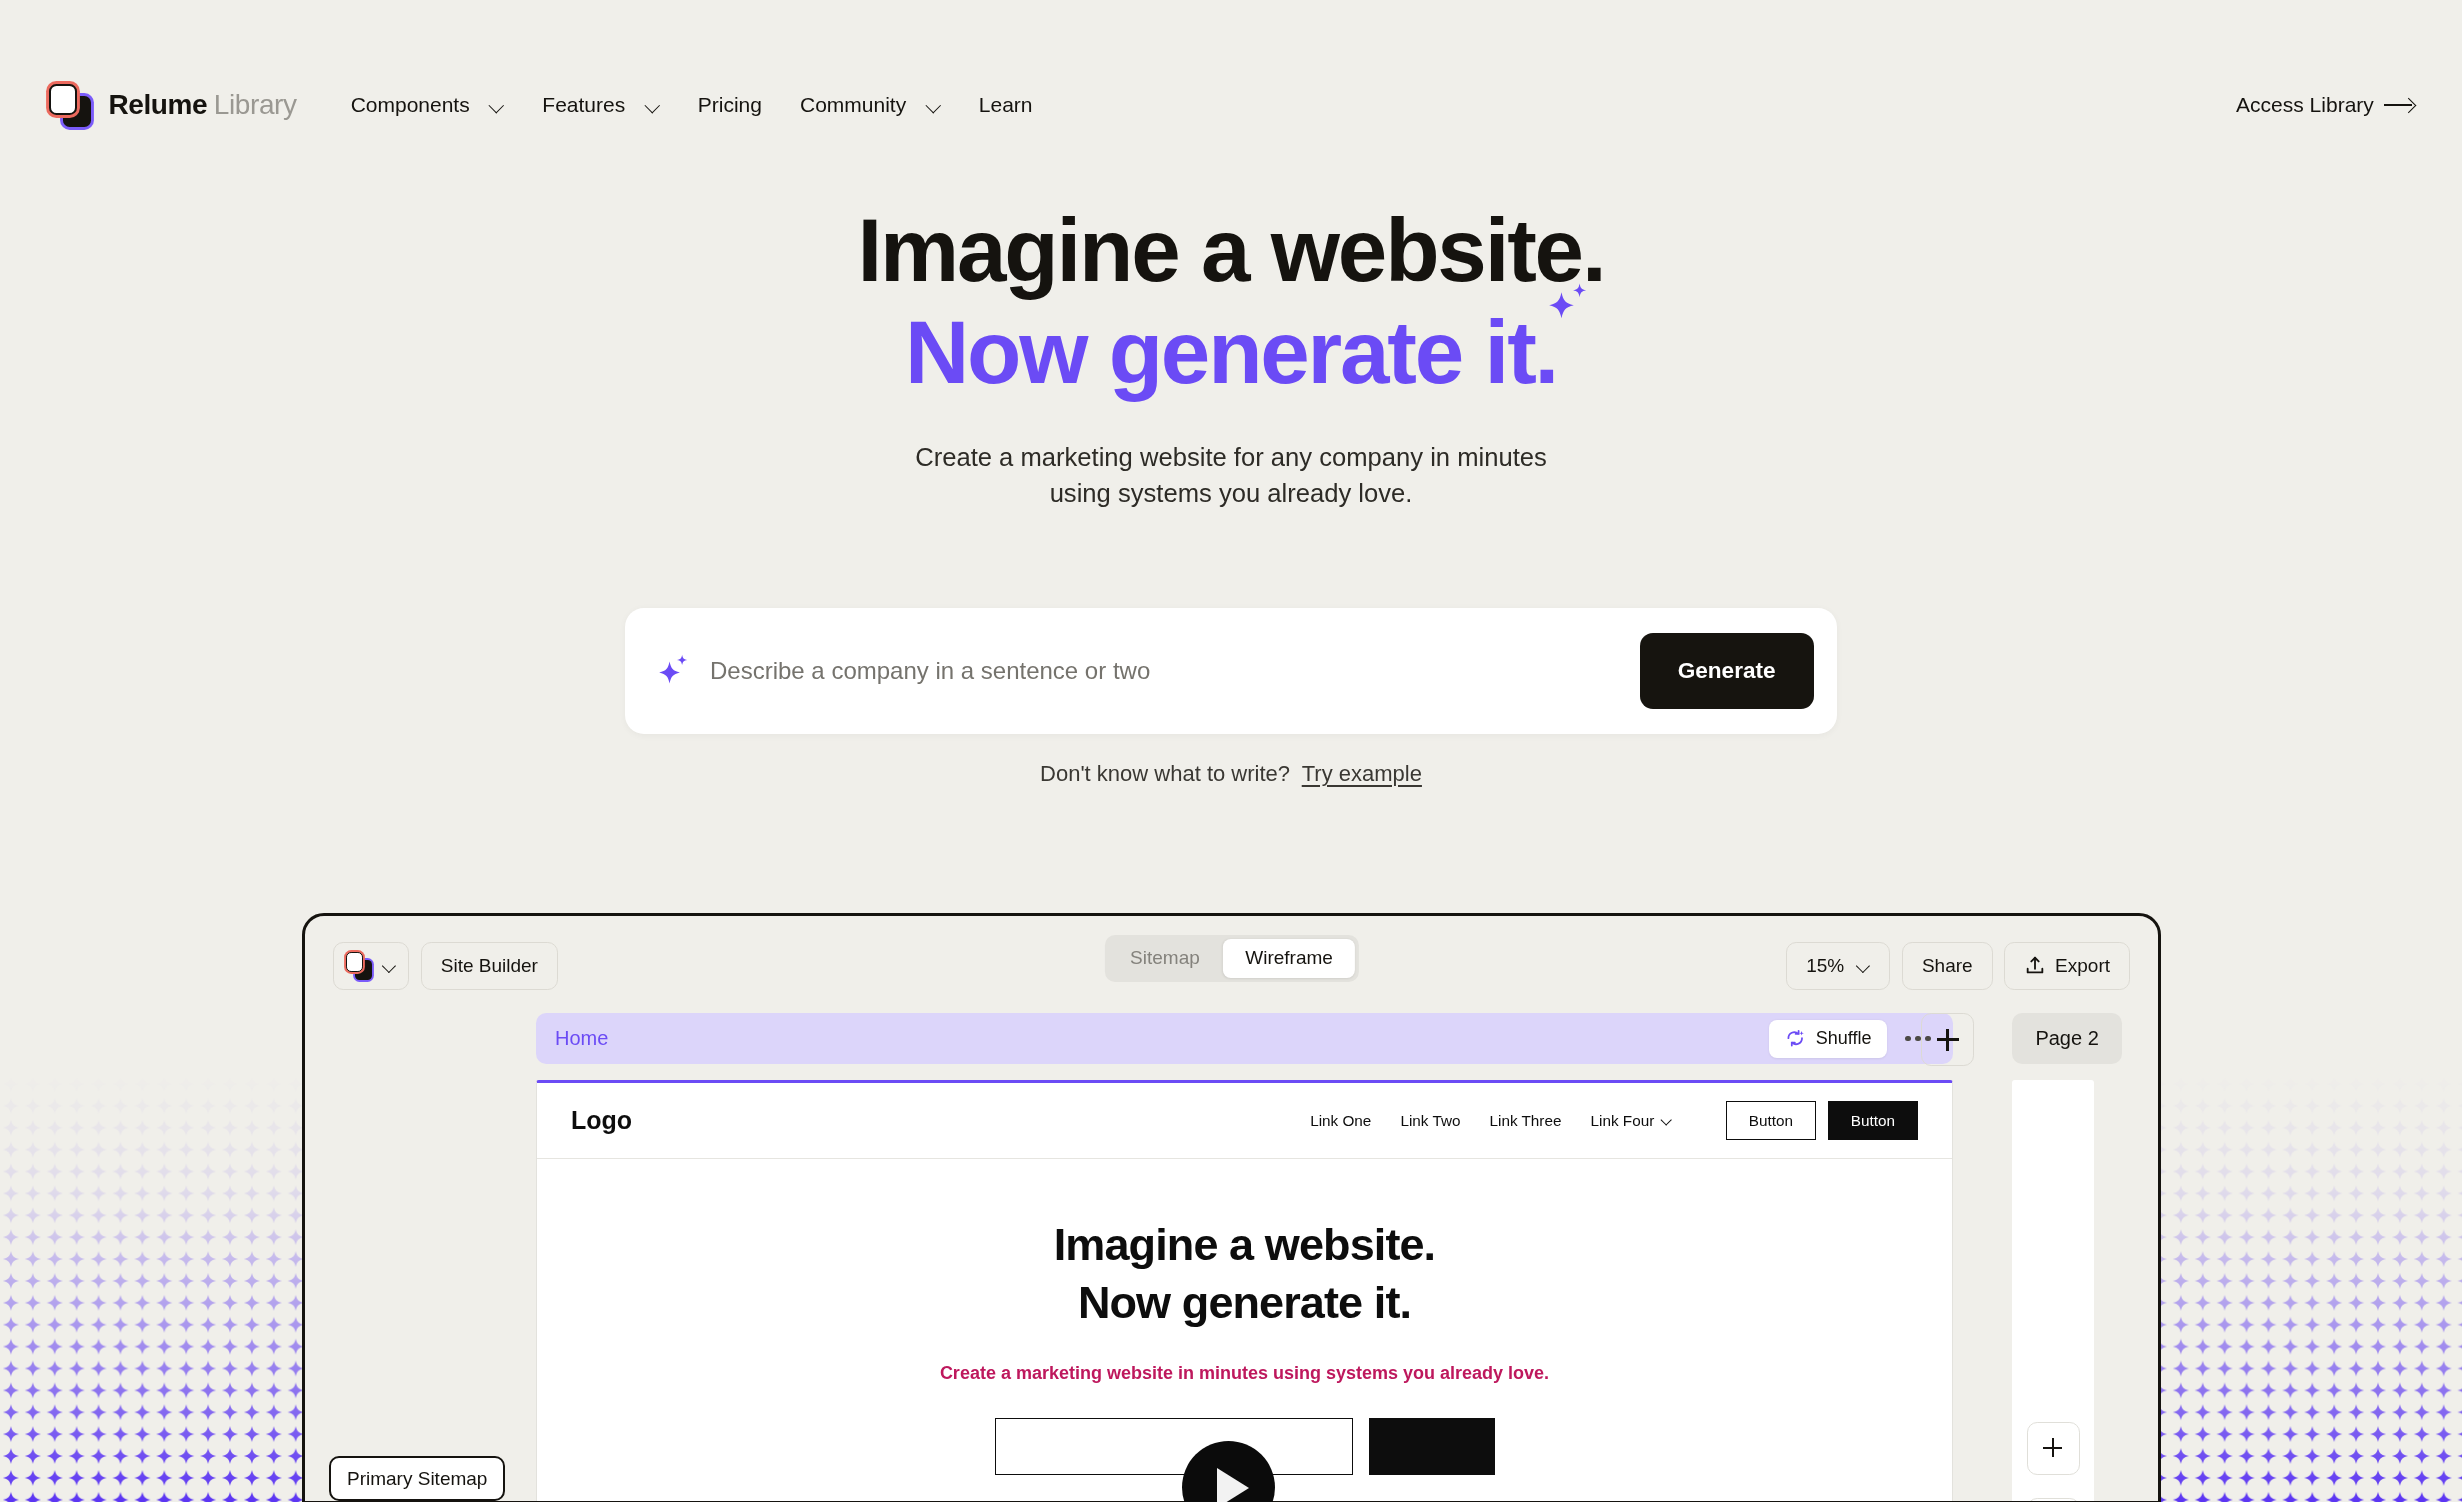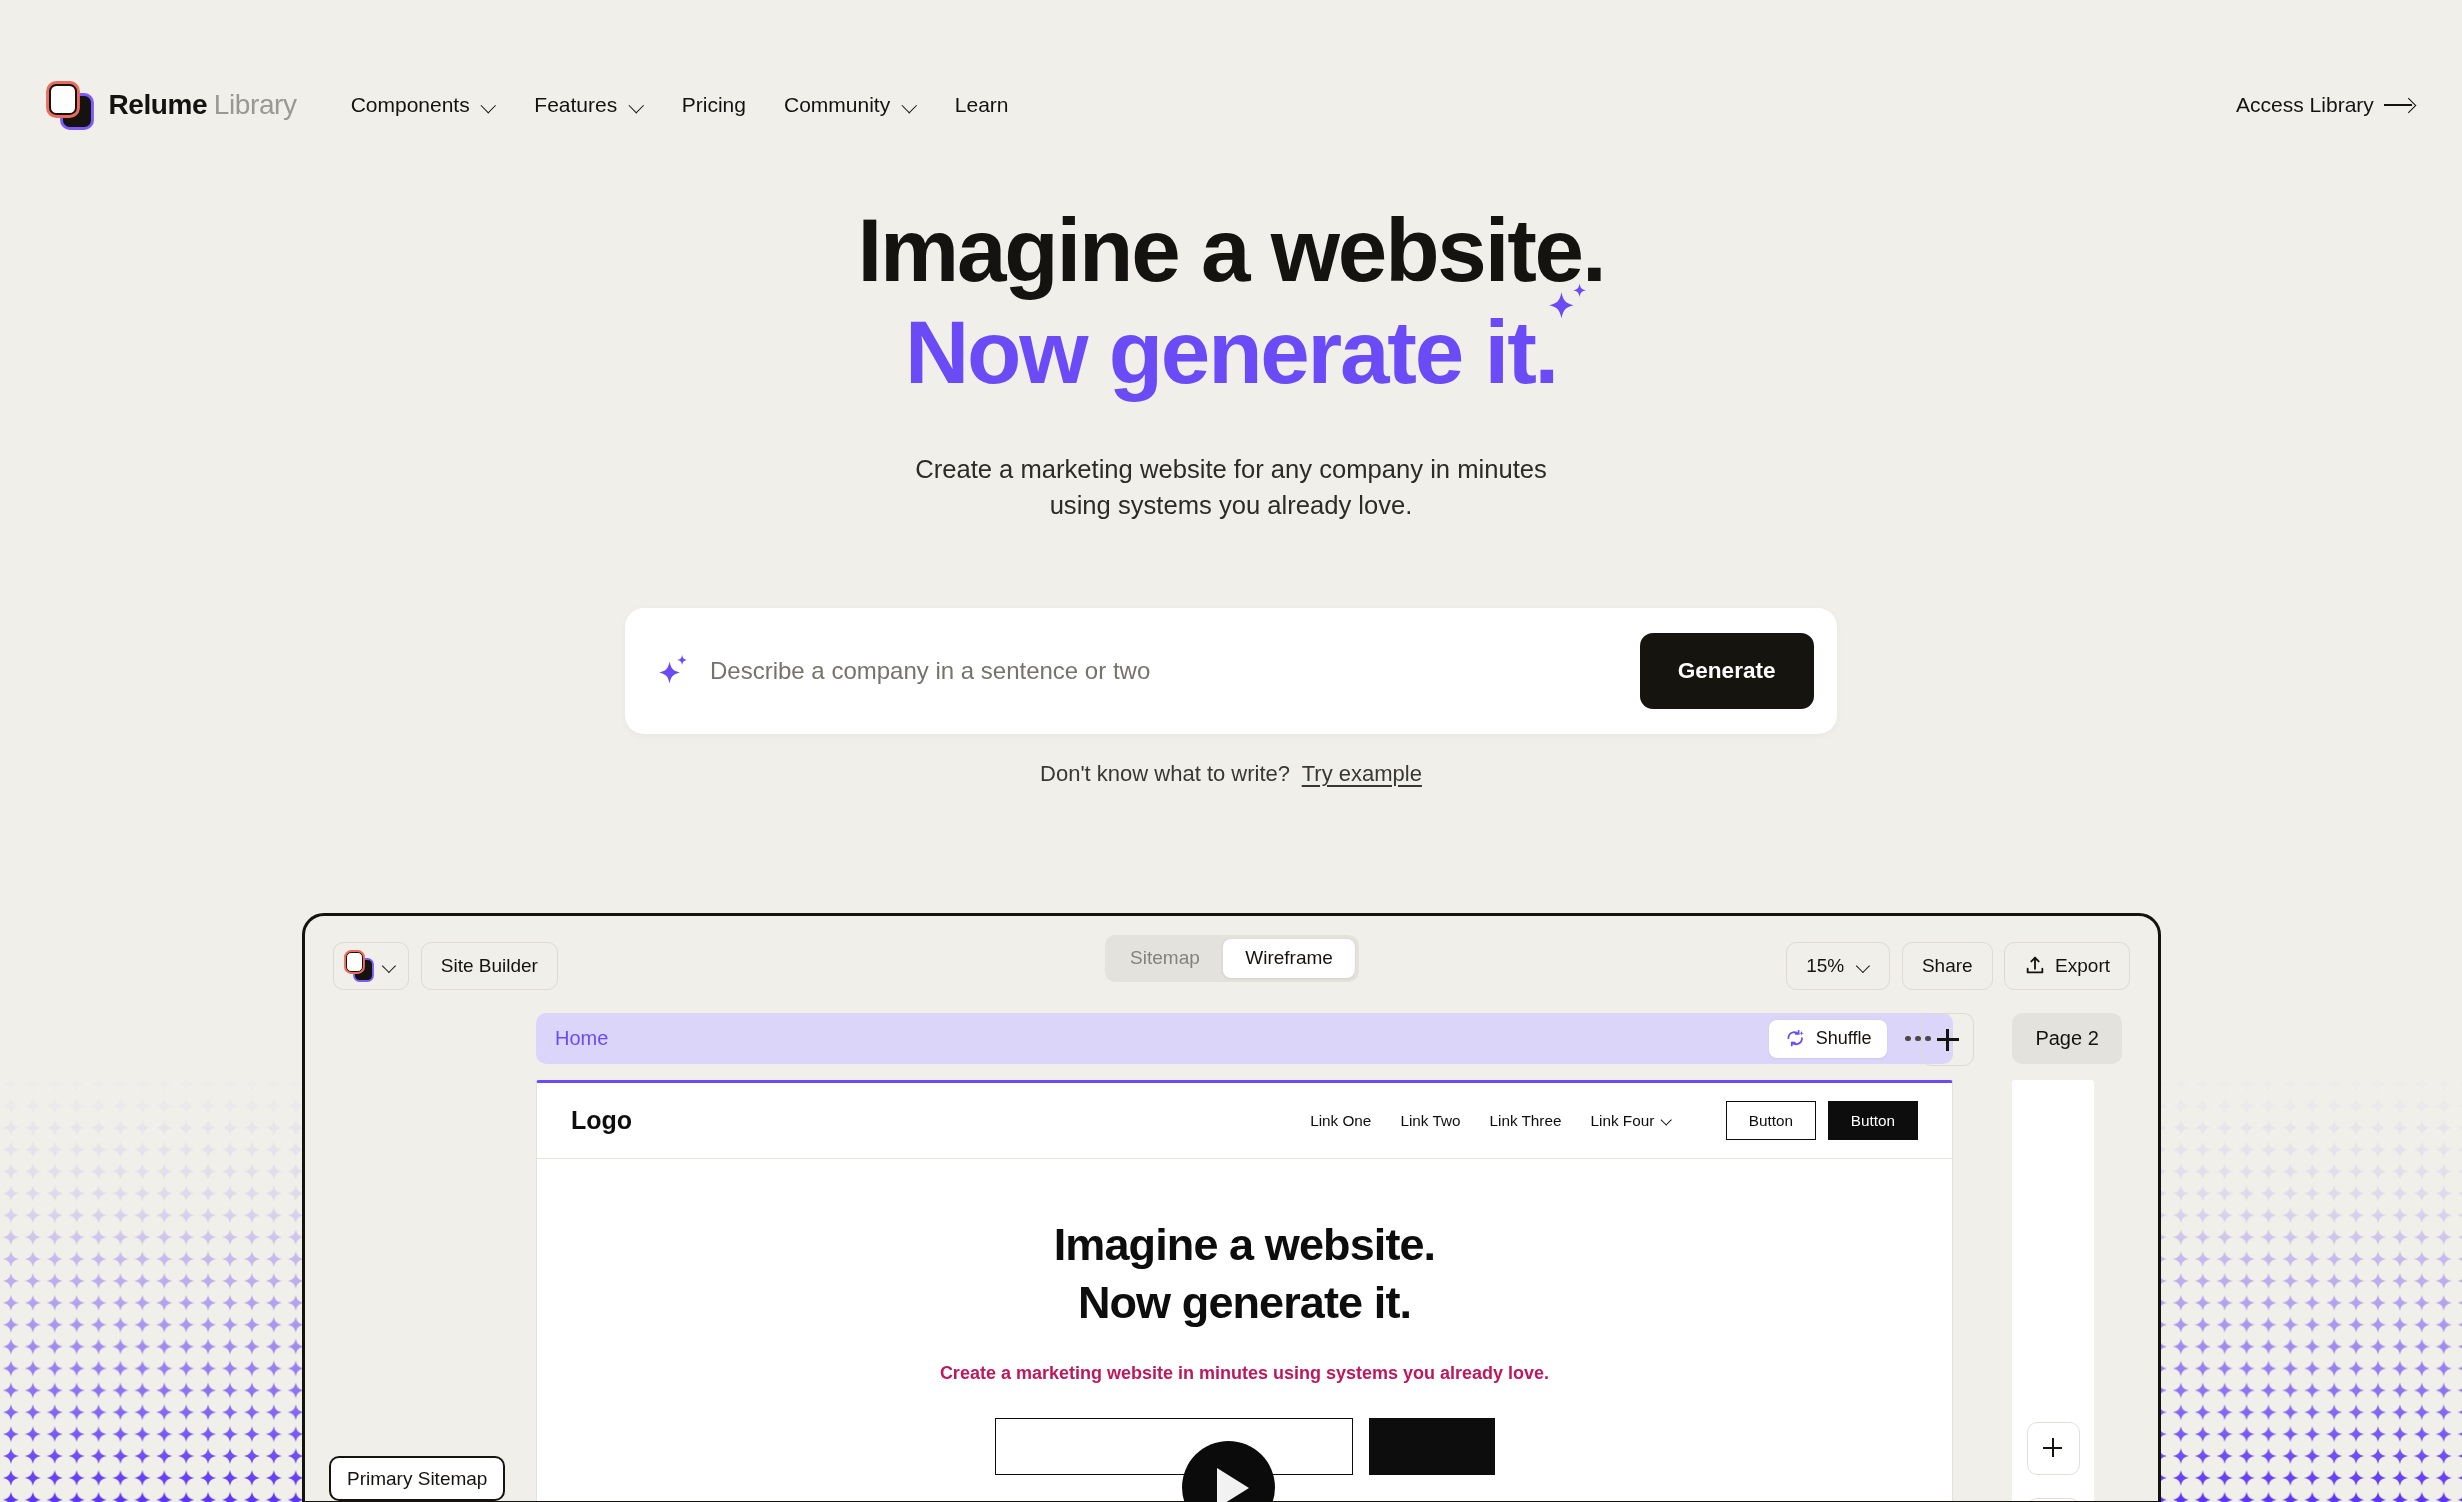--- a/index.html
+++ b/index.html
@@ -29,21 +29,21 @@
     position: absolute; left: 1.5px; top: 1.5px; width: 28px; height: 31px;
     background: #ffffff; border: 2.9px solid #15130F; border-radius: 7.3px;
     box-shadow: 0 0 0 2.9px #EC6A5E;
   }
   .brand-text { font-size: 28px; letter-spacing: -0.4px; white-space: nowrap; }
   .brand-text .b1 { color: #15130F; font-weight: bold; }
   .brand-text .b2 { color: #9A9892; font-weight: normal; margin-left: 6.6px; }
 
   .nav-links { display: flex; align-items: center; gap: 38px; }
   .nav-link {
-    display: flex; align-items: center; gap: 12px;
+    display: flex; align-items: center; gap: 20px;
     font-size: 21px; color: #15130F; white-space: nowrap; cursor: pointer;
   }
   .chev { display:inline-block; width: 14.6px; height: 14.6px; position: relative; }
   .chev::before {
     content:""; position:absolute; left: 1.5px; top: 2.2px;
     width: 9.5px; height: 9.5px;
     border-right: 1.9px solid #15130F; border-bottom: 1.9px solid #15130F;
     transform: rotate(45deg);
   }
   .nav-right { margin-left: auto; display: flex; align-items: center; gap: 10.2px; cursor: pointer; }
@@ -59,21 +59,21 @@
   .hero { position: absolute; top: 199px; left: 0; width: 2462px; text-align: center; z-index: 30; }
   .h1-line {
     font-size: 89px; font-weight: bold; letter-spacing: -2.2px; line-height: 1.15;
     color: #15130F;
   }
   .h1-line.accent { color: #6B4BF5; position: relative; display: inline-block; }
   .spark-hero {
     position: absolute; right: -32px; top: -19px; width: 42px; height: 42px;
   }
   .hero-sub {
-    margin-top: 47px; font-size: 25.6px; line-height: 1.42; color: #2D2B26;
+    margin-top: 35px; font-size: 25.6px; line-height: 1.42; color: #2D2B26;
   }
 
   
   .prompt-wrap {
     position: absolute; top: 608px; left: 625px; width: 1212px; height: 126px;
     background: #ffffff; border-radius: 19px; display: flex; align-items: center;
     padding: 0 23.4px 0 32px; z-index: 30;
     box-shadow: 0 1.5px 7.3px rgba(0,0,0,0.04);
   }
   .prompt-spark { width: 34px; height: 34px; flex: 0 0 auto; margin-right: 19px; }

